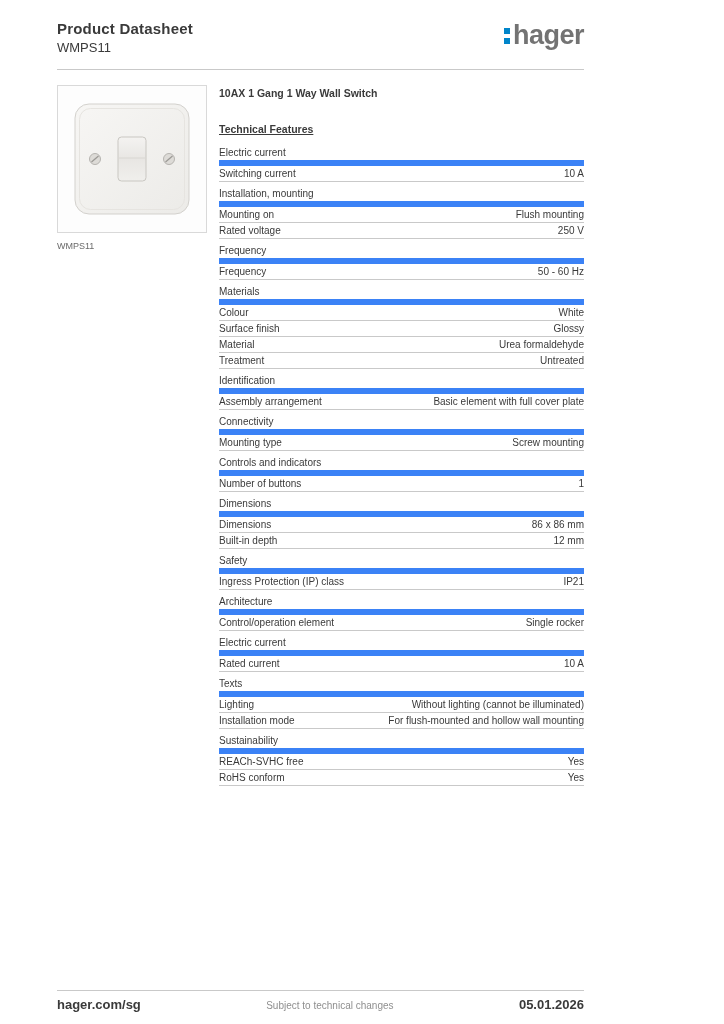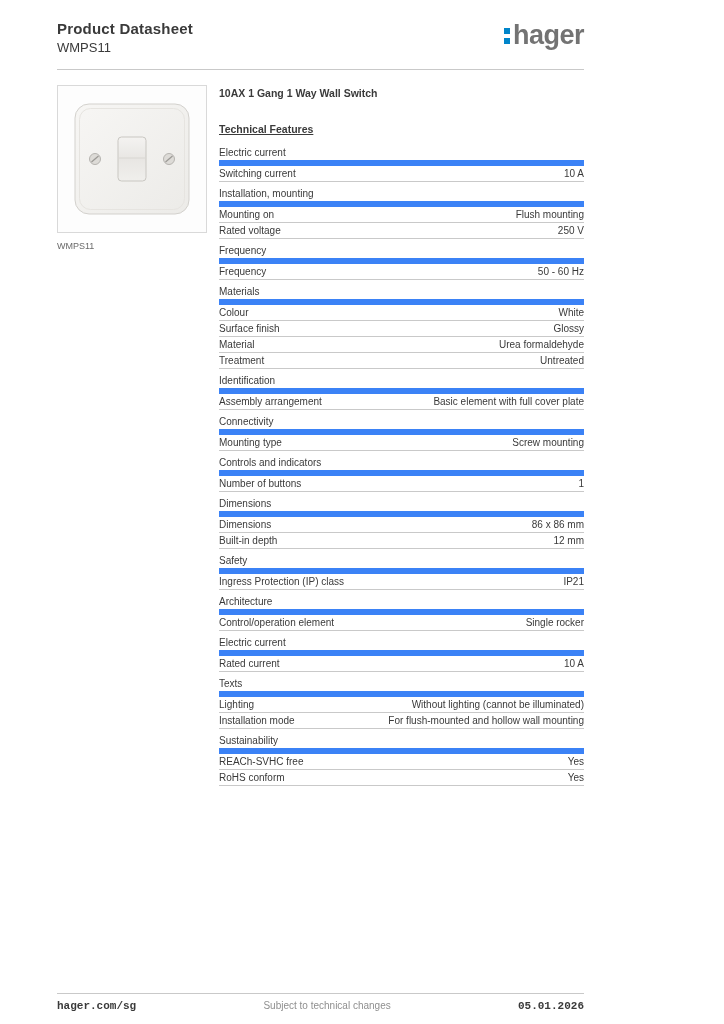--- a/index.html
+++ b/index.html
@@ -50,21 +50,21 @@
   }
   .spec-label { text-align: left; white-space: nowrap; }
   .spec-value { text-align: right; margin-left: 12px; }
 
   
   .footer {
     position: absolute; left: 57px; right: 48px; bottom: 12px;
     border-top: 1px solid #c9c9c9; padding-top: 6px;
     display: flex; justify-content: space-between; align-items: baseline;
   }
-  .footer-left, .footer-right { font-size: 11px; font-weight: bold; color: #3a3a3a; font-family: Liberation Mono, monospace; }
+  .footer-left, .footer-right { font-size: 13px; font-weight: bold; color: #3a3a3a; }
   .footer-center { font-size: 10px; color: #8f8f8f; font-weight: normal; }
 </style>
 </head>
 <body>
 
 <div class="page">
 
   <div class="header">
     <div>
       <div class="header-title">Product Datasheet</div>

